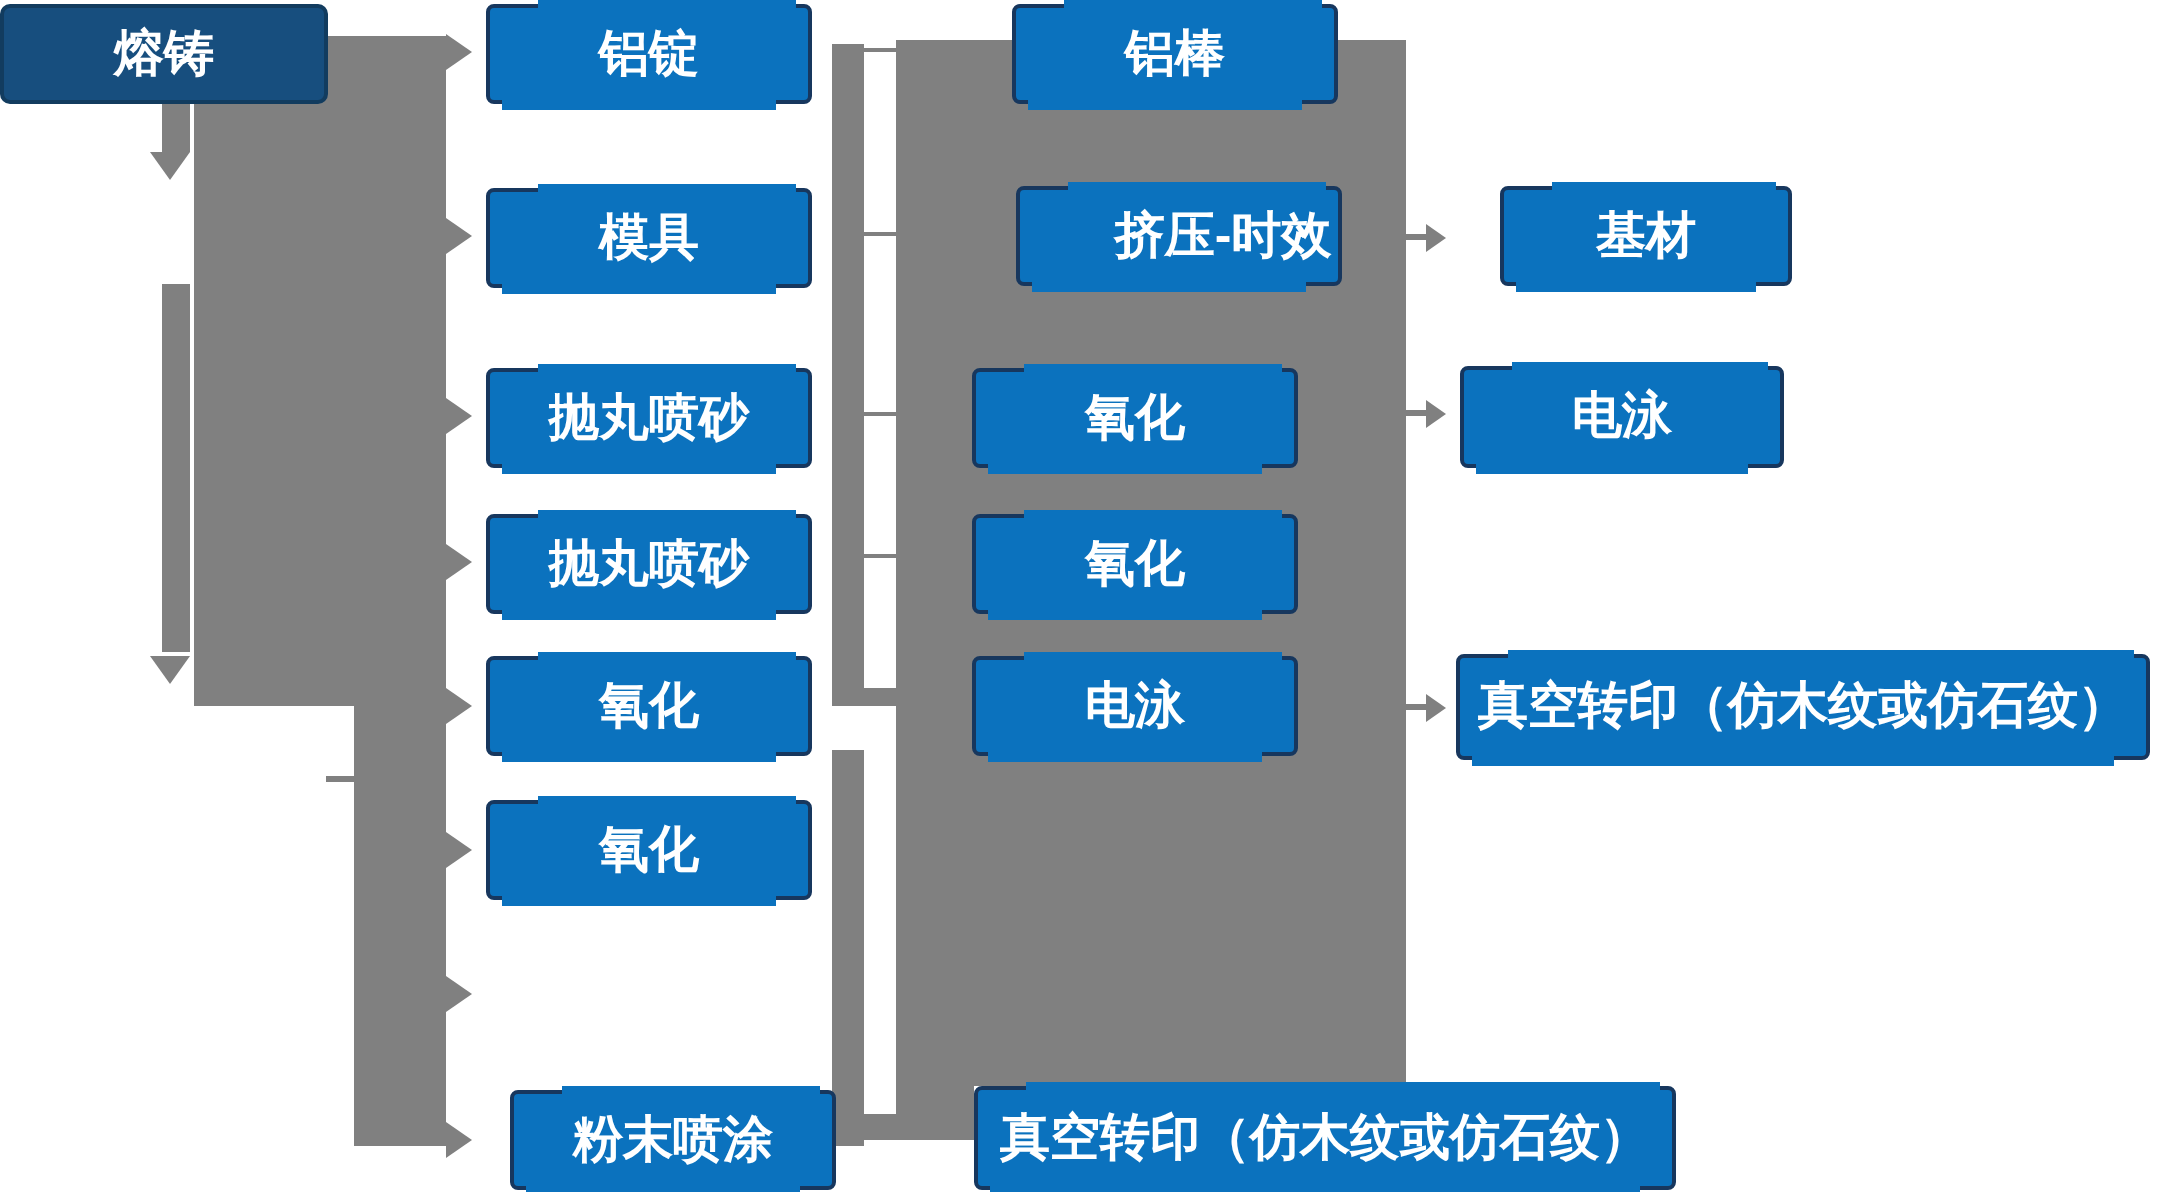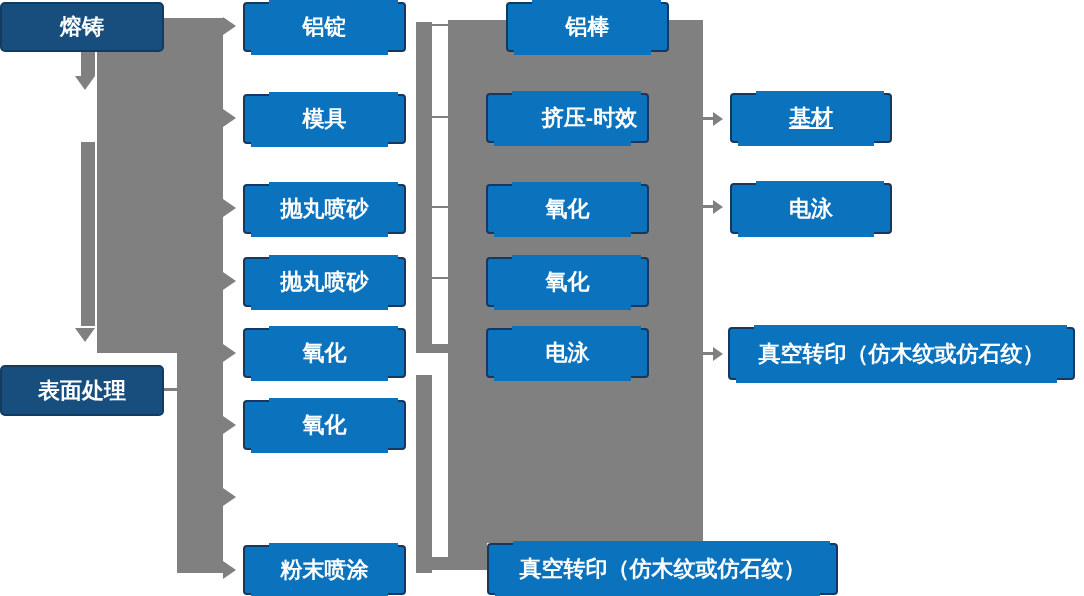--- a/index.html
+++ b/index.html
@@ -15,21 +15,21 @@
   .tri{position:absolute;width:0;height:0;z-index:1;}
   .tri-r{border-top:9px solid transparent;border-bottom:9px solid transparent;border-left:13px solid var(--gray);}
   .tri-d{border-left:10px solid transparent;border-right:10px solid transparent;border-top:14px solid var(--gray);}
   .tri-r-sm{border-top:7px solid transparent;border-bottom:7px solid transparent;border-left:10px solid var(--gray);}
   
   .node{
     position:absolute;z-index:2;
     display:flex;align-items:center;justify-content:center;
     box-sizing:border-box;
     color:var(--text);
-    font-size:22px;font-weight:600;line-height:1;
+    font-size:25px;font-weight:600;line-height:1;
     white-space:nowrap;
     text-align:center;
   }
   .blue{
     background:var(--blue);
     border:2px solid var(--border);
     border-radius:4px;
   }
   
   .blue::before{
@@ -81,34 +81,33 @@
   <div class="gray" style="left:448px;top:543px;width:39px;height:27px;"></div>
 
   <div class="gray" style="left:703px;top:117px;width:11px;height:3px;"></div>
   <div class="tri tri-r-sm" style="left:713px;top:112px;"></div>
   <div class="gray" style="left:703px;top:205px;width:11px;height:3px;"></div>
   <div class="tri tri-r-sm" style="left:713px;top:200px;"></div>
   <div class="gray" style="left:703px;top:352px;width:11px;height:3px;"></div>
   <div class="tri tri-r-sm" style="left:713px;top:347px;"></div>
 
   <div class="node navy" style="left:0px;top:2px;width:164px;height:50px;">熔铸</div>
-  <div class="node navy" style="left:0px;top:365px;width:164px;height:51px;">表面处理</div>
 
   <div class="node blue" style="left:243px;top:2px;width:163px;height:50px;">铝锭</div>
   <div class="node blue" style="left:243px;top:94px;width:163px;height:50px;">模具</div>
   <div class="node blue" style="left:243px;top:184px;width:163px;height:50px;">抛丸喷砂</div>
   <div class="node blue" style="left:243px;top:257px;width:163px;height:50px;">抛丸喷砂</div>
   <div class="node blue" style="left:243px;top:328px;width:163px;height:50px;">氧化</div>
   <div class="node blue" style="left:243px;top:400px;width:163px;height:50px;">氧化</div>
-  <div class="node blue" style="left:243px;top:545px;width:163px;height:50px;">粉末喷涂</div>
+  <div class="node blue" style="left:255px;top:545px;width:163px;height:50px;">粉末喷涂</div>
 
   <div class="node blue" style="left:506px;top:2px;width:163px;height:50px;">铝棒</div>
-  <div class="node blue" style="left:486px;top:93px;width:163px;height:50px;padding-left:44px;">挤压-时效</div>
+  <div class="node blue" style="left:508px;top:93px;width:163px;height:50px;padding-left:44px;">挤压-时效</div>
   <div class="node blue" style="left:486px;top:184px;width:163px;height:50px;">氧化</div>
   <div class="node blue" style="left:486px;top:257px;width:163px;height:50px;">氧化</div>
   <div class="node blue" style="left:486px;top:328px;width:163px;height:50px;">电泳</div>
   <div class="node blue" style="left:487px;top:543px;width:351px;height:52px;">真空转印（仿木纹或仿石纹）</div>
 
-  <div class="node blue" style="left:730px;top:93px;width:162px;height:50px;text-decoration:underline;">基材</div>
+  <div class="node blue" style="left:750px;top:93px;width:146px;height:50px;">基材</div>
   <div class="node blue" style="left:730px;top:183px;width:162px;height:51px;">电泳</div>
   <div class="node blue" style="left:728px;top:327px;width:347px;height:53px;">真空转印（仿木纹或仿石纹）</div>
 
 </div>
 
 </body></html>

